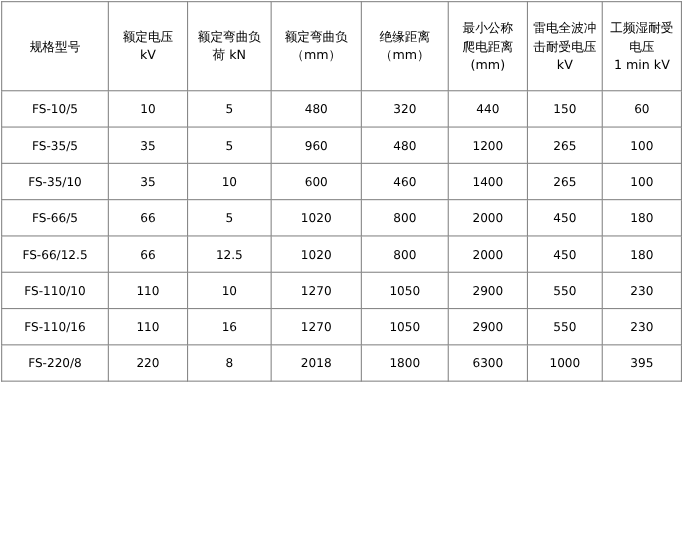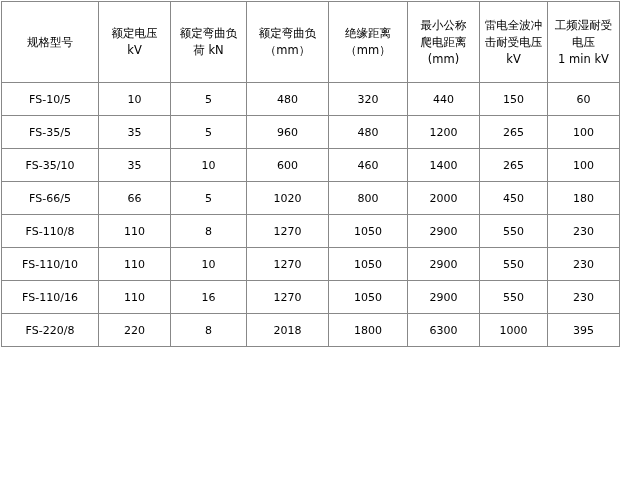--- a/index.html
+++ b/index.html
@@ -137,28 +137,28 @@
         <td>FS-66/5</td>
         <td>66</td>
         <td>5</td>
         <td>1020</td>
         <td>800</td>
         <td>2000</td>
         <td>450</td>
         <td>180</td>
       </tr>
       <tr>
-        <td>FS-110/8</td>
-        <td>110</td>
-        <td>8</td>
-        <td>1270</td>
-        <td>1050</td>
-        <td>2900</td>
-        <td>550</td>
-        <td>230</td>
+        <td>FS-66/12.5</td>
+        <td>66</td>
+        <td>12.5</td>
+        <td>1020</td>
+        <td>800</td>
+        <td>2000</td>
+        <td>450</td>
+        <td>180</td>
       </tr>
       <tr>
         <td>FS-110/10</td>
         <td>110</td>
         <td>10</td>
         <td>1270</td>
         <td>1050</td>
         <td>2900</td>
         <td>550</td>
         <td>230</td>

